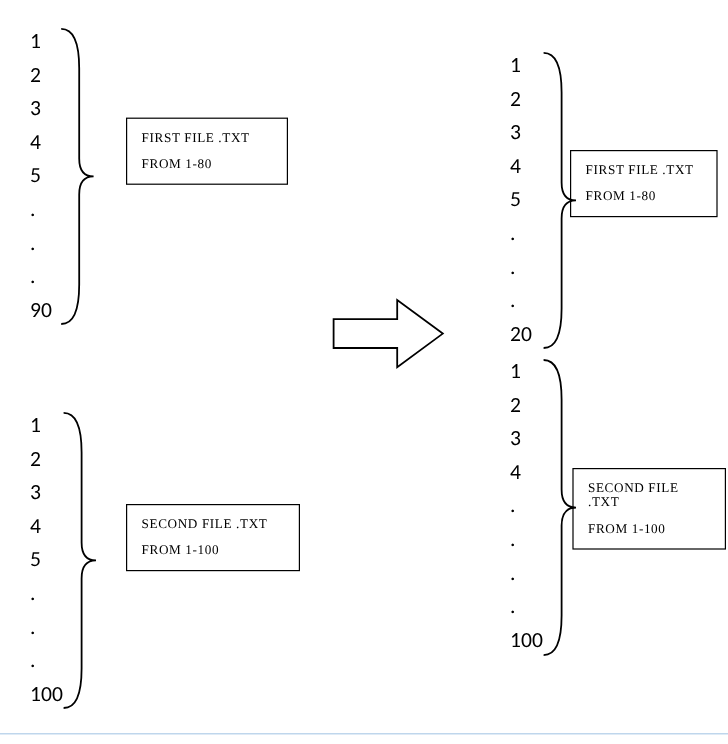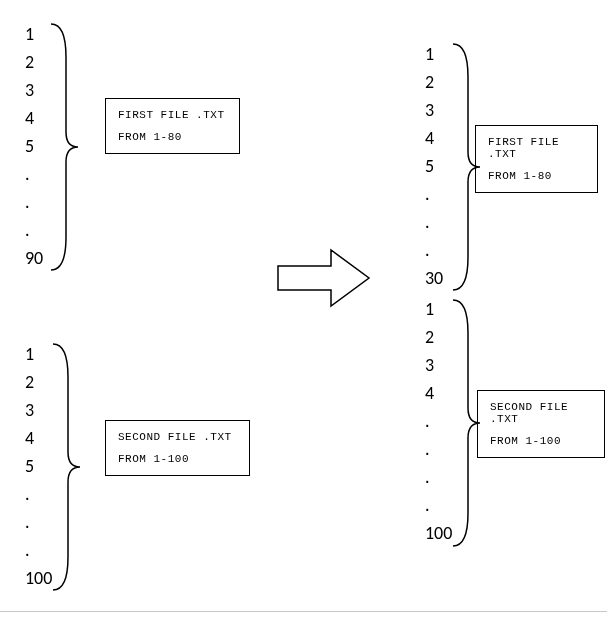--- a/index.html
+++ b/index.html
@@ -22,21 +22,21 @@
       margin-bottom: 10px;
     }
     .brace {
       position: absolute;
     }
     .box {
       position: absolute;
       border: 1px solid #000;
       padding: 10px 12px;
       font-size: 11px;
-      font-family: Liberation Mono, monospace;
+      font-family: Liberation Serif, serif;
       letter-spacing: 0.5px;
     }
     .box .line1 { margin-bottom: 10px; }
     .arrow {
       position: absolute;
     }
     .bottom-line {
       position: absolute;
       bottom: 8px;
       left: 0;
@@ -115,21 +115,21 @@
 
 <div id="list-right-first" class="list">
   <span>1</span>
   <span>2</span>
   <span>3</span>
   <span>4</span>
   <span>5</span>
   <span>.</span>
   <span>.</span>
   <span>.</span>
-  <span>30</span>
+  <span>20</span>
 </div>
 <svg id="brace-right-first" class="brace" width="35" height="250" viewBox="0 0 35 250">
   <path d="M 3 2 Q 18 2 18 35 L 18 110 Q 18 125 30 125 Q 18 125 18 140 L 18 215 Q 18 248 3 248" fill="none" stroke="#000" stroke-width="1.5"></path>
 </svg>
 <div id="box-right-first" class="box">
   <div class="line1">FIRST FILE .TXT</div>
   <div>FROM 1-80</div>
 </div>
 
 <div id="list-right-second" class="list">

